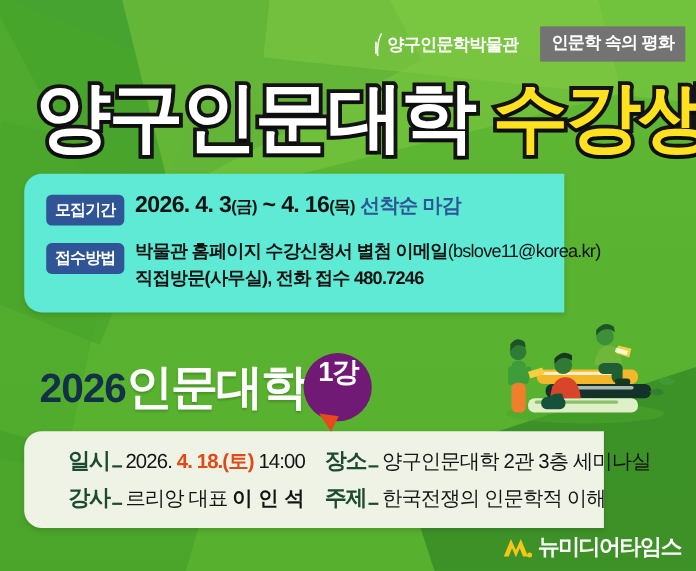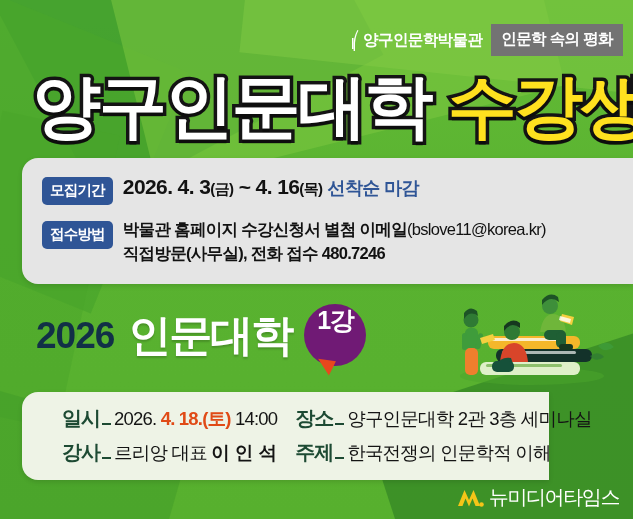--- a/index.html
+++ b/index.html
@@ -80,21 +80,21 @@
     opacity: .45;
   }
 
   
   .header-row {
     position: absolute;
     top: 24px;
     right: 10px;
     display: flex;
     align-items: center;
-    gap: 9px;
+    gap: 20px;
     z-index: 5;
   }
   .museum-brand {
     display: flex;
     align-items: center;
     gap: 4px;
     color: #ffffff;
     font-size: 15.5px;
     font-weight: 700;
     letter-spacing: -.6px;
@@ -141,23 +141,23 @@
     -webkit-text-stroke: 7px #141414;
     paint-order: stroke fill;
     text-shadow: 0 4px 0 rgba(0,0,0,.35);
   }
 
   
   .info-card {
     position: absolute;
     left: 22px;
     top: 158px;
-    width: 611px;
+    width: 491px;
     height: 126px;
-    background: #e5e5e5;
+    background: #5eead4;
     border-radius: 16px 0 0 16px;
     box-shadow: 0 2px 5px rgba(0,0,0,.12);
     z-index: 5;
   }
   .info-line {
     display: flex;
     align-items: flex-start;
     gap: 10px;
     padding-left: 20px;
   }
@@ -206,24 +206,23 @@
     line-height: 1.25;
   }
   .apply-text .thin {
     font-weight: 400;
   }
 
   
   .lecture-row {
     position: absolute;
     left: 36px;
-    top: 304px;
+    top: 321px;
     display: flex;
     align-items: center;
-    gap: 14px;
     z-index: 6;
     white-space: nowrap;
   }
   .lecture-year {
     font-size: 37px;
     font-weight: 700;
     color: #123047;
     letter-spacing: -1px;
     line-height: 1;
   }
@@ -338,21 +337,21 @@
     bottom: 8px;
     display: flex;
     align-items: center;
     gap: 5px;
     z-index: 6;
   }
   .footer-mark { display: block; width: 27px; height: 22px; }
   .footer-name {
     color: #ffffff;
     font-size: 20px;
-    font-weight: 400;
+    font-weight: 700;
     letter-spacing: -1.4px;
     white-space: nowrap;
   }
 </style>
 </head>
 <body>
 
 <div class="poster">
 
   <div class="bg-base"></div>

